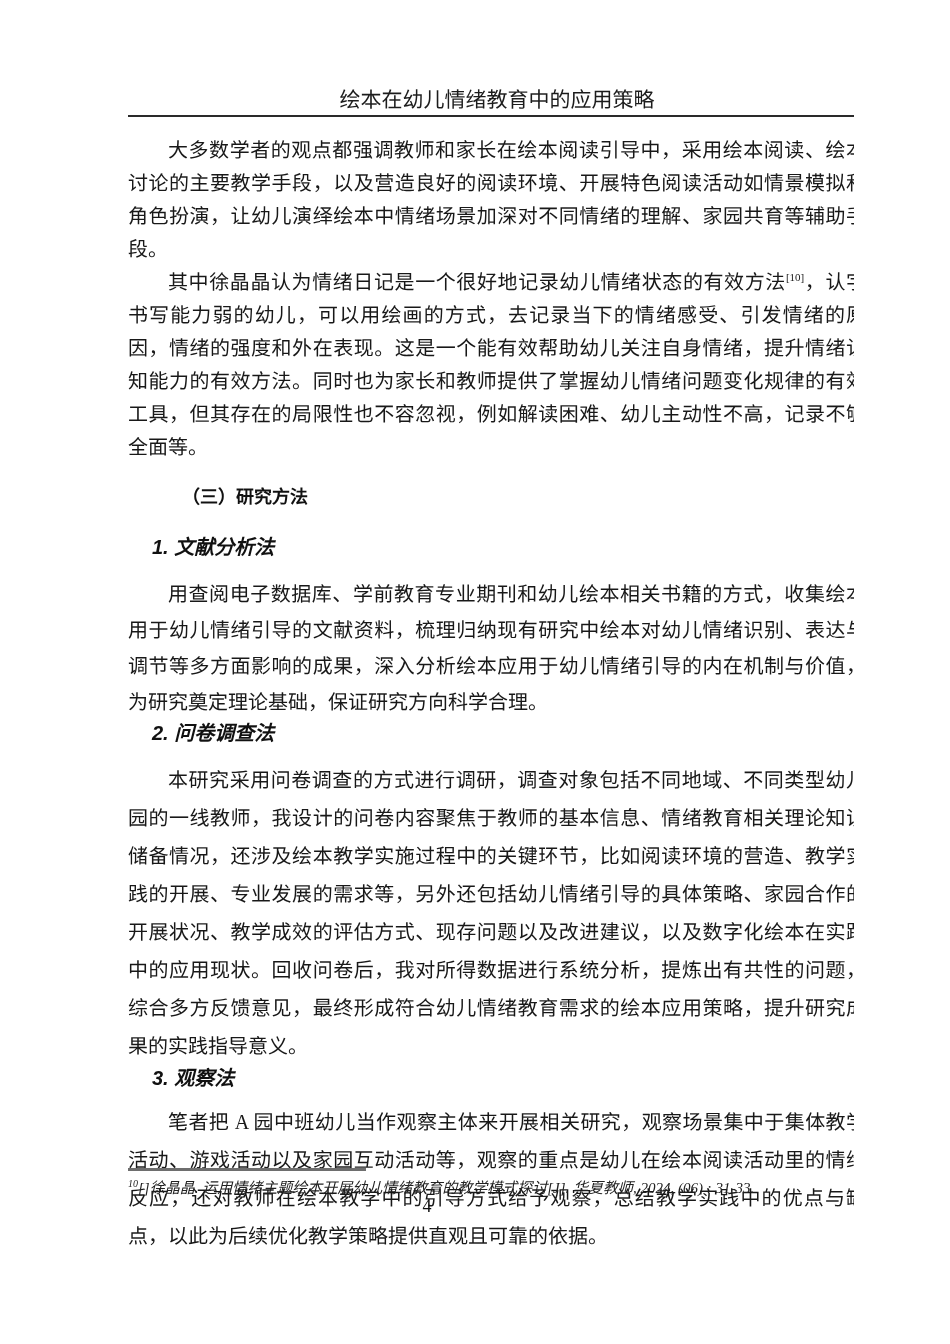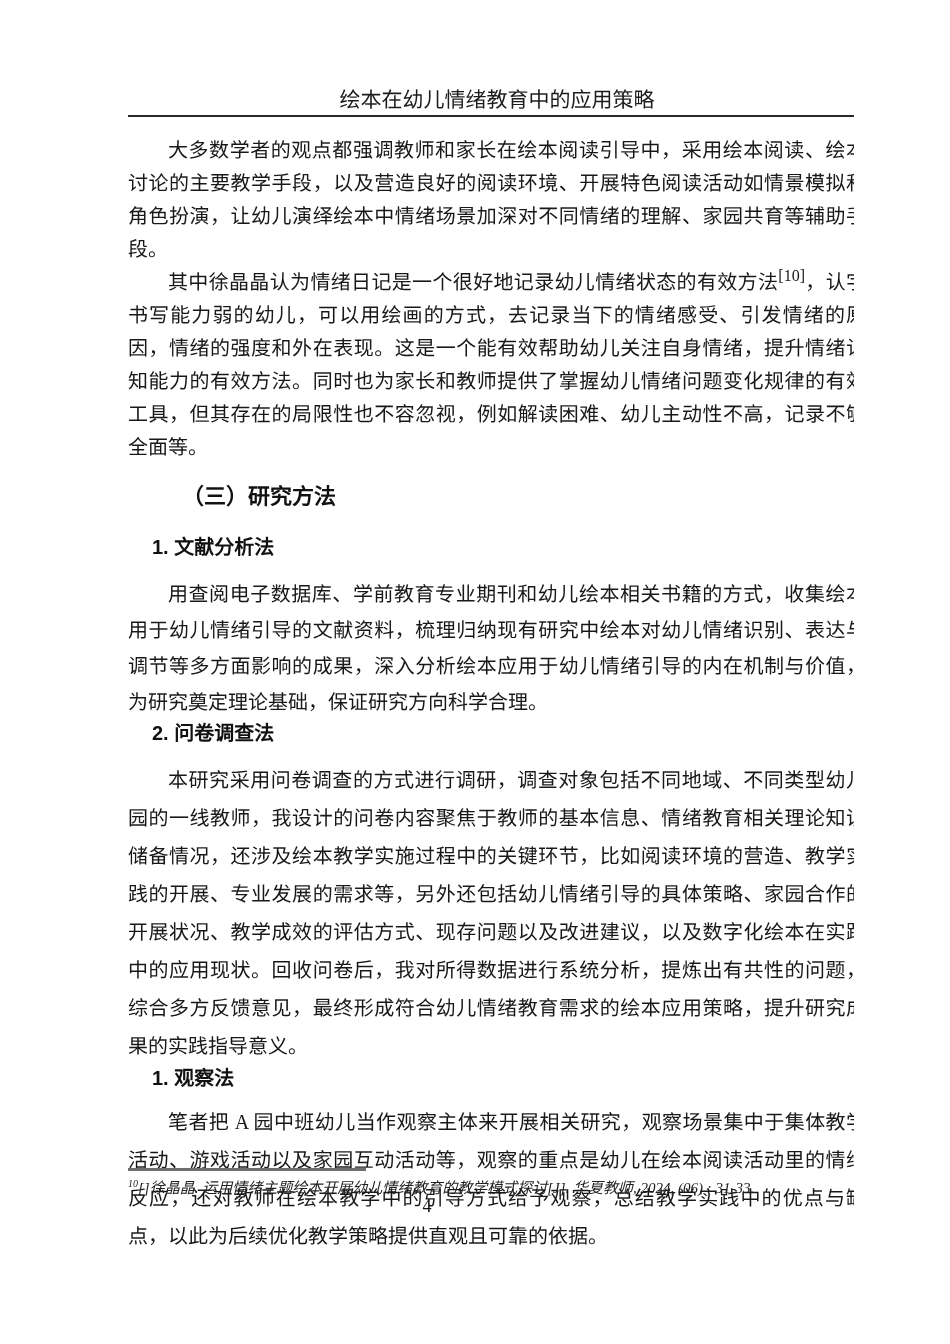--- a/index.html
+++ b/index.html
@@ -39,42 +39,43 @@
   .para {
     margin: 0;
     text-indent: 2em;
     text-align: justify;
     word-break: break-all;
     line-height: 33px;
   }
   .para.lh36 { line-height: 36px; }
   .para.lh38 { line-height: 38px; }
   .para sup {
-    font-size: 16px;
+    font-size: 11px;
     line-height: 0;
     vertical-align: super;
   }
 
   .h-section {
     margin: 17px 0 0 0;
     padding-left: 54px;
     font-family: "Liberation Sans", "DejaVu Sans", sans-serif;
     font-weight: 700;
-    font-size: 22px;
+    font-size: 18px;
     line-height: 32px;
     color: #111;
   }
   .h-sub {
     margin: 0;
     padding-left: 24px;
     font-family: "Liberation Sans", "DejaVu Sans", sans-serif;
     font-weight: 700;
     font-size: 20px;
     line-height: 26px;
     color: #111;
+    font-style: italic;
   }
   .h-sub.sub1 { margin-top: 21px; }
   .h-sub.sub2 { }
   .h-sub.sub3 { margin-top: 0px; }
   .gap8  { margin-top: 16px; }
   .gap7  { margin-top: 15px; }
   .gap12 { margin-top: 12px; }
 
   
   .footnote {
@@ -134,21 +135,21 @@
     <h2 class="h-section">（三）研究方法</h2>
 
     <h3 class="h-sub sub1">1. 文献分析法</h3>
 
     <p class="para lh36 gap8">用查阅电子数据库、学前教育专业期刊和幼儿绘本相关书籍的方式，收集绘本用于幼儿情绪引导的文献资料，梳理归纳现有研究中绘本对幼儿情绪识别、表达与调节等多方面影响的成果，深入分析绘本应用于幼儿情绪引导的内在机制与价值，为研究奠定理论基础，保证研究方向科学合理。</p>
 
     <h3 class="h-sub sub2">2. 问卷调查法</h3>
 
     <p class="para lh38 gap7">本研究采用问卷调查的方式进行调研，调查对象包括不同地域、不同类型幼儿园的一线教师，我设计的问卷内容聚焦于教师的基本信息、情绪教育相关理论知识储备情况，还涉及绘本教学实施过程中的关键环节，比如阅读环境的营造、教学实践的开展、专业发展的需求等，另外还包括幼儿情绪引导的具体策略、家园合作的开展状况、教学成效的评估方式、现存问题以及改进建议，以及数字化绘本在实践中的应用现状。回收问卷后，我对所得数据进行系统分析，提炼出有共性的问题，综合多方反馈意见，最终形成符合幼儿情绪教育需求的绘本应用策略，提升研究成果的实践指导意义。</p>
 
-    <h3 class="h-sub sub3">1. 观察法</h3>
+    <h3 class="h-sub sub3">3. 观察法</h3>
 
     <p class="para lh38 gap12">笔者把 A 园中班幼儿当作观察主体来开展相关研究，观察场景集中于集体教学活动、游戏活动以及家园互动活动等，观察的重点是幼儿在绘本阅读活动里的情绪反应，还对教师在绘本教学中的引导方式给予观察，总结教学实践中的优点与缺点，以此为后续优化教学策略提供直观且可靠的依据。</p>
 
   </div>
 
   <div class="footnote">
     <div class="footnote-rule"></div>
     <div class="footnote-text"><sup>10</sup><span>[]徐晶晶. 运用情绪主题绘本开展幼儿情绪教育的教学模式探讨[J]. 华夏教师, 2024, (06) : 31-33.</span></div>
   </div>
 

